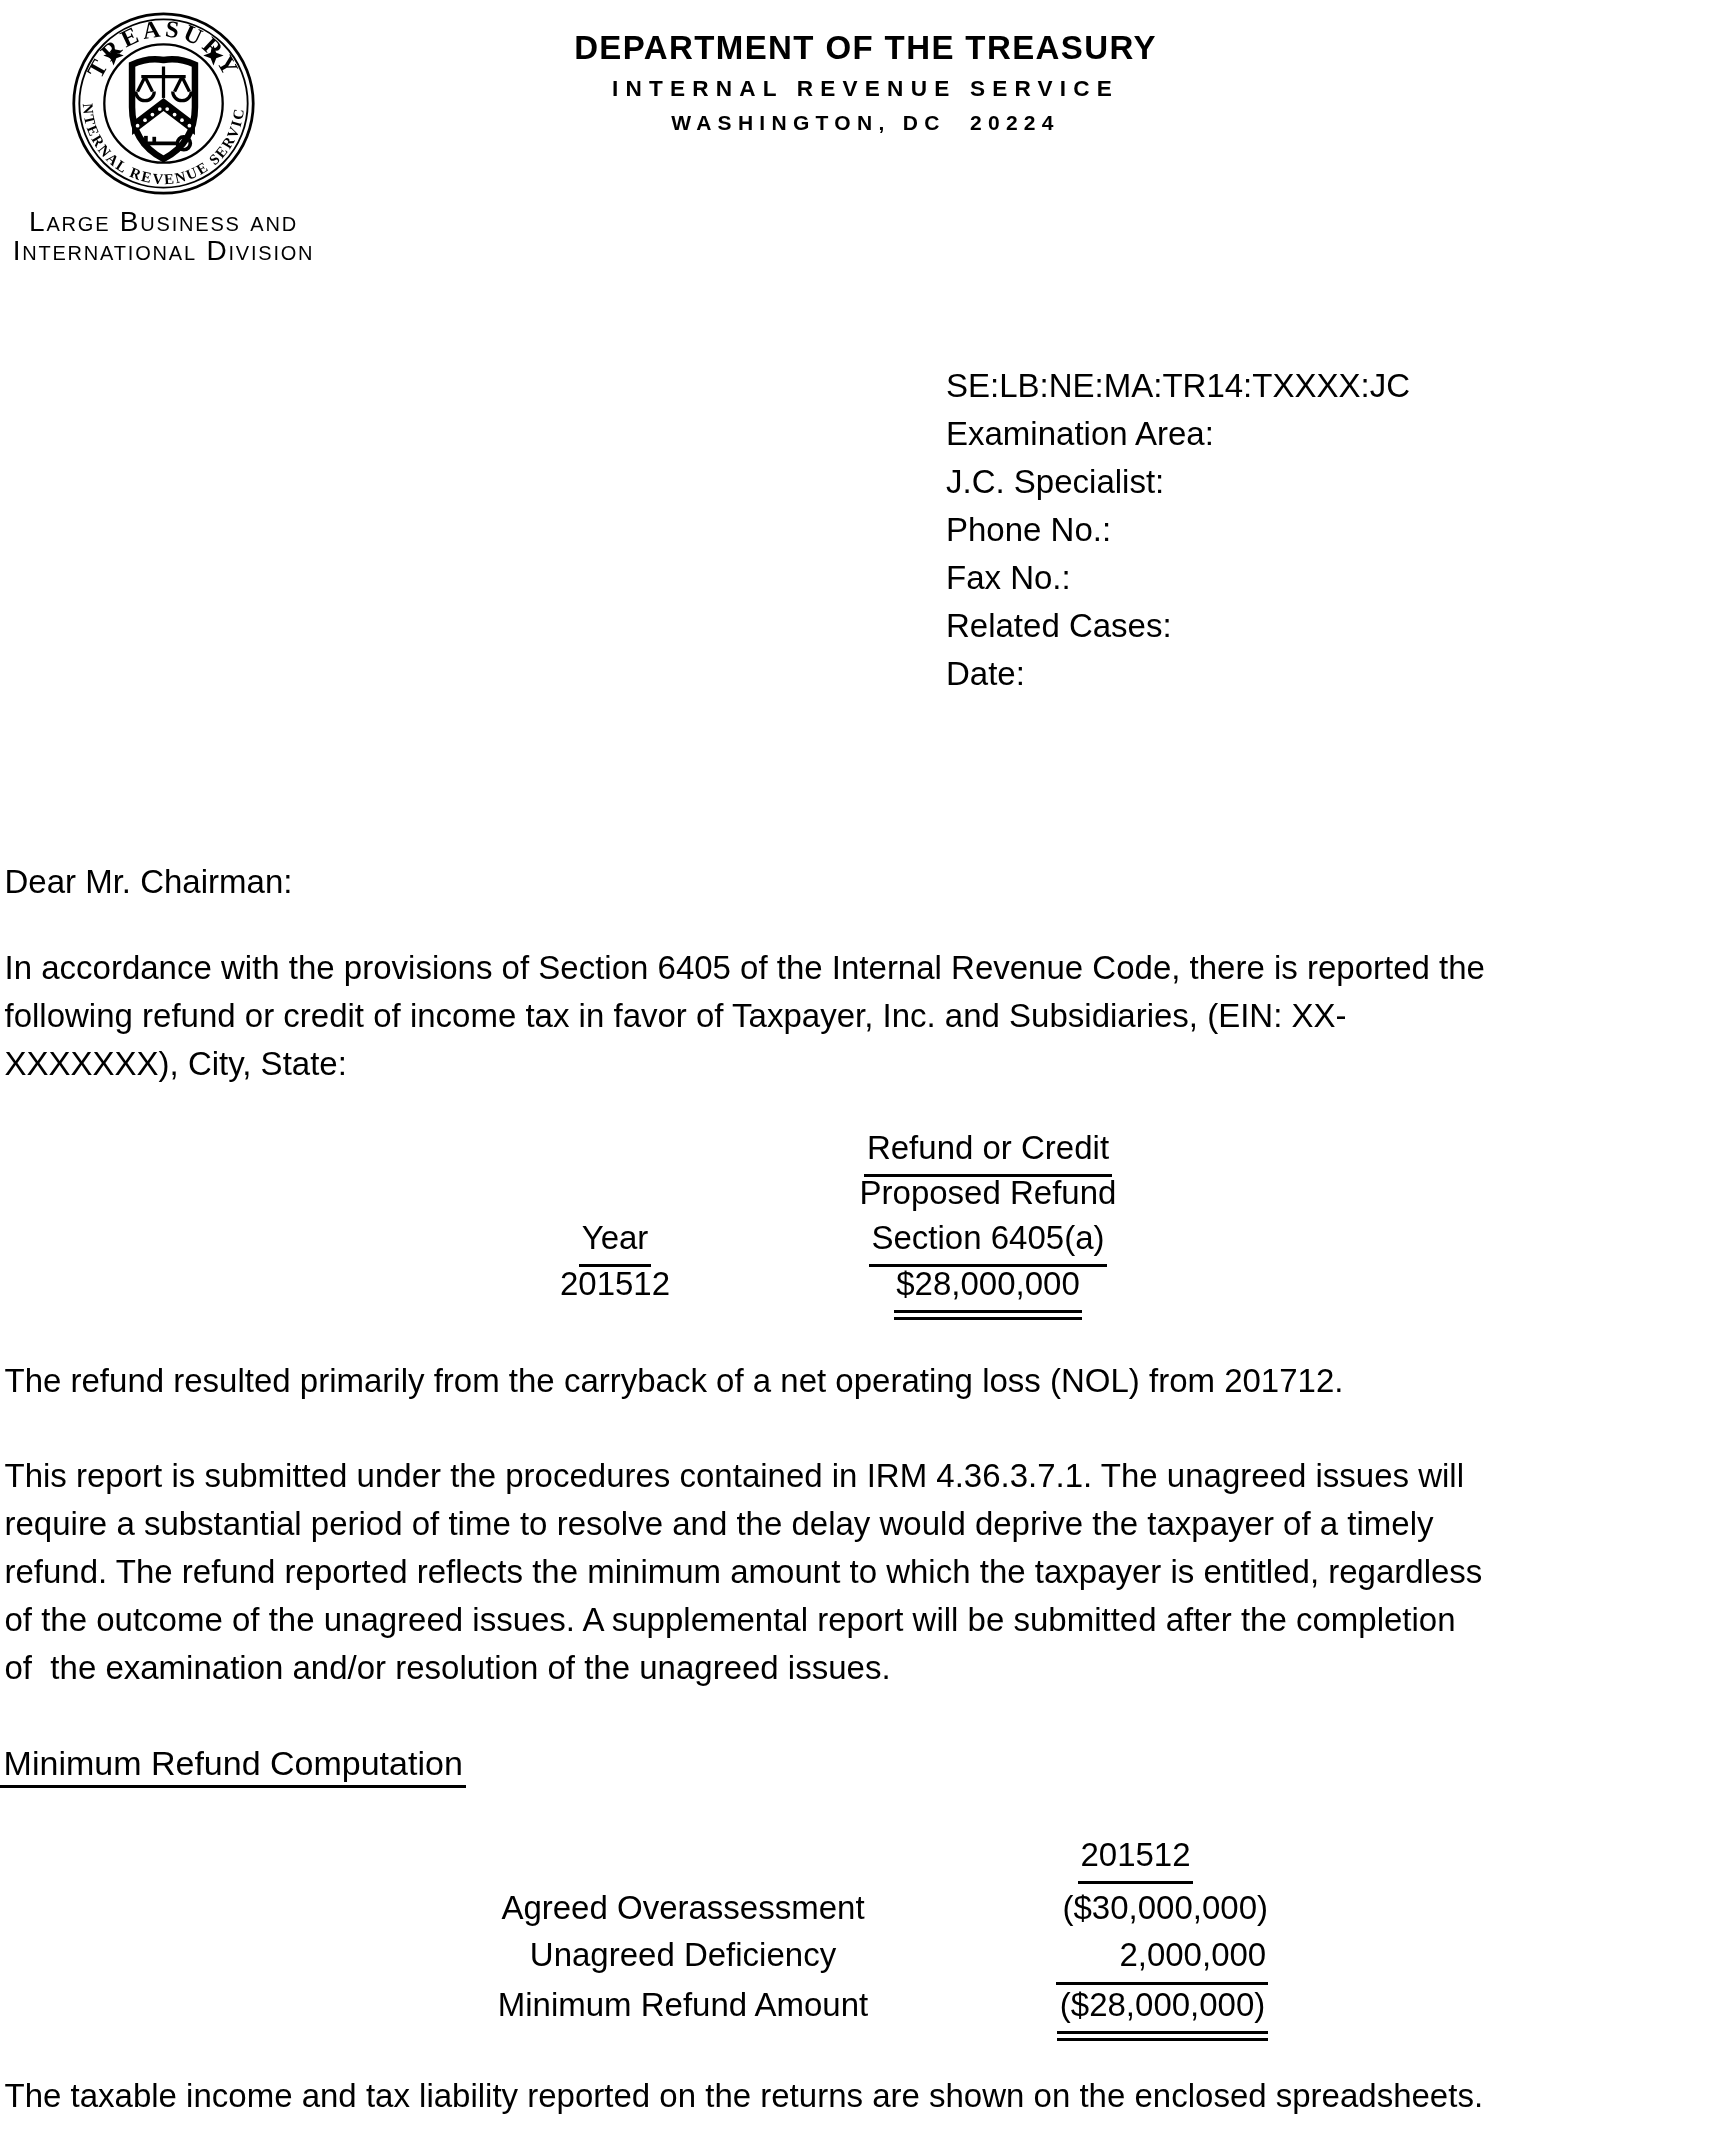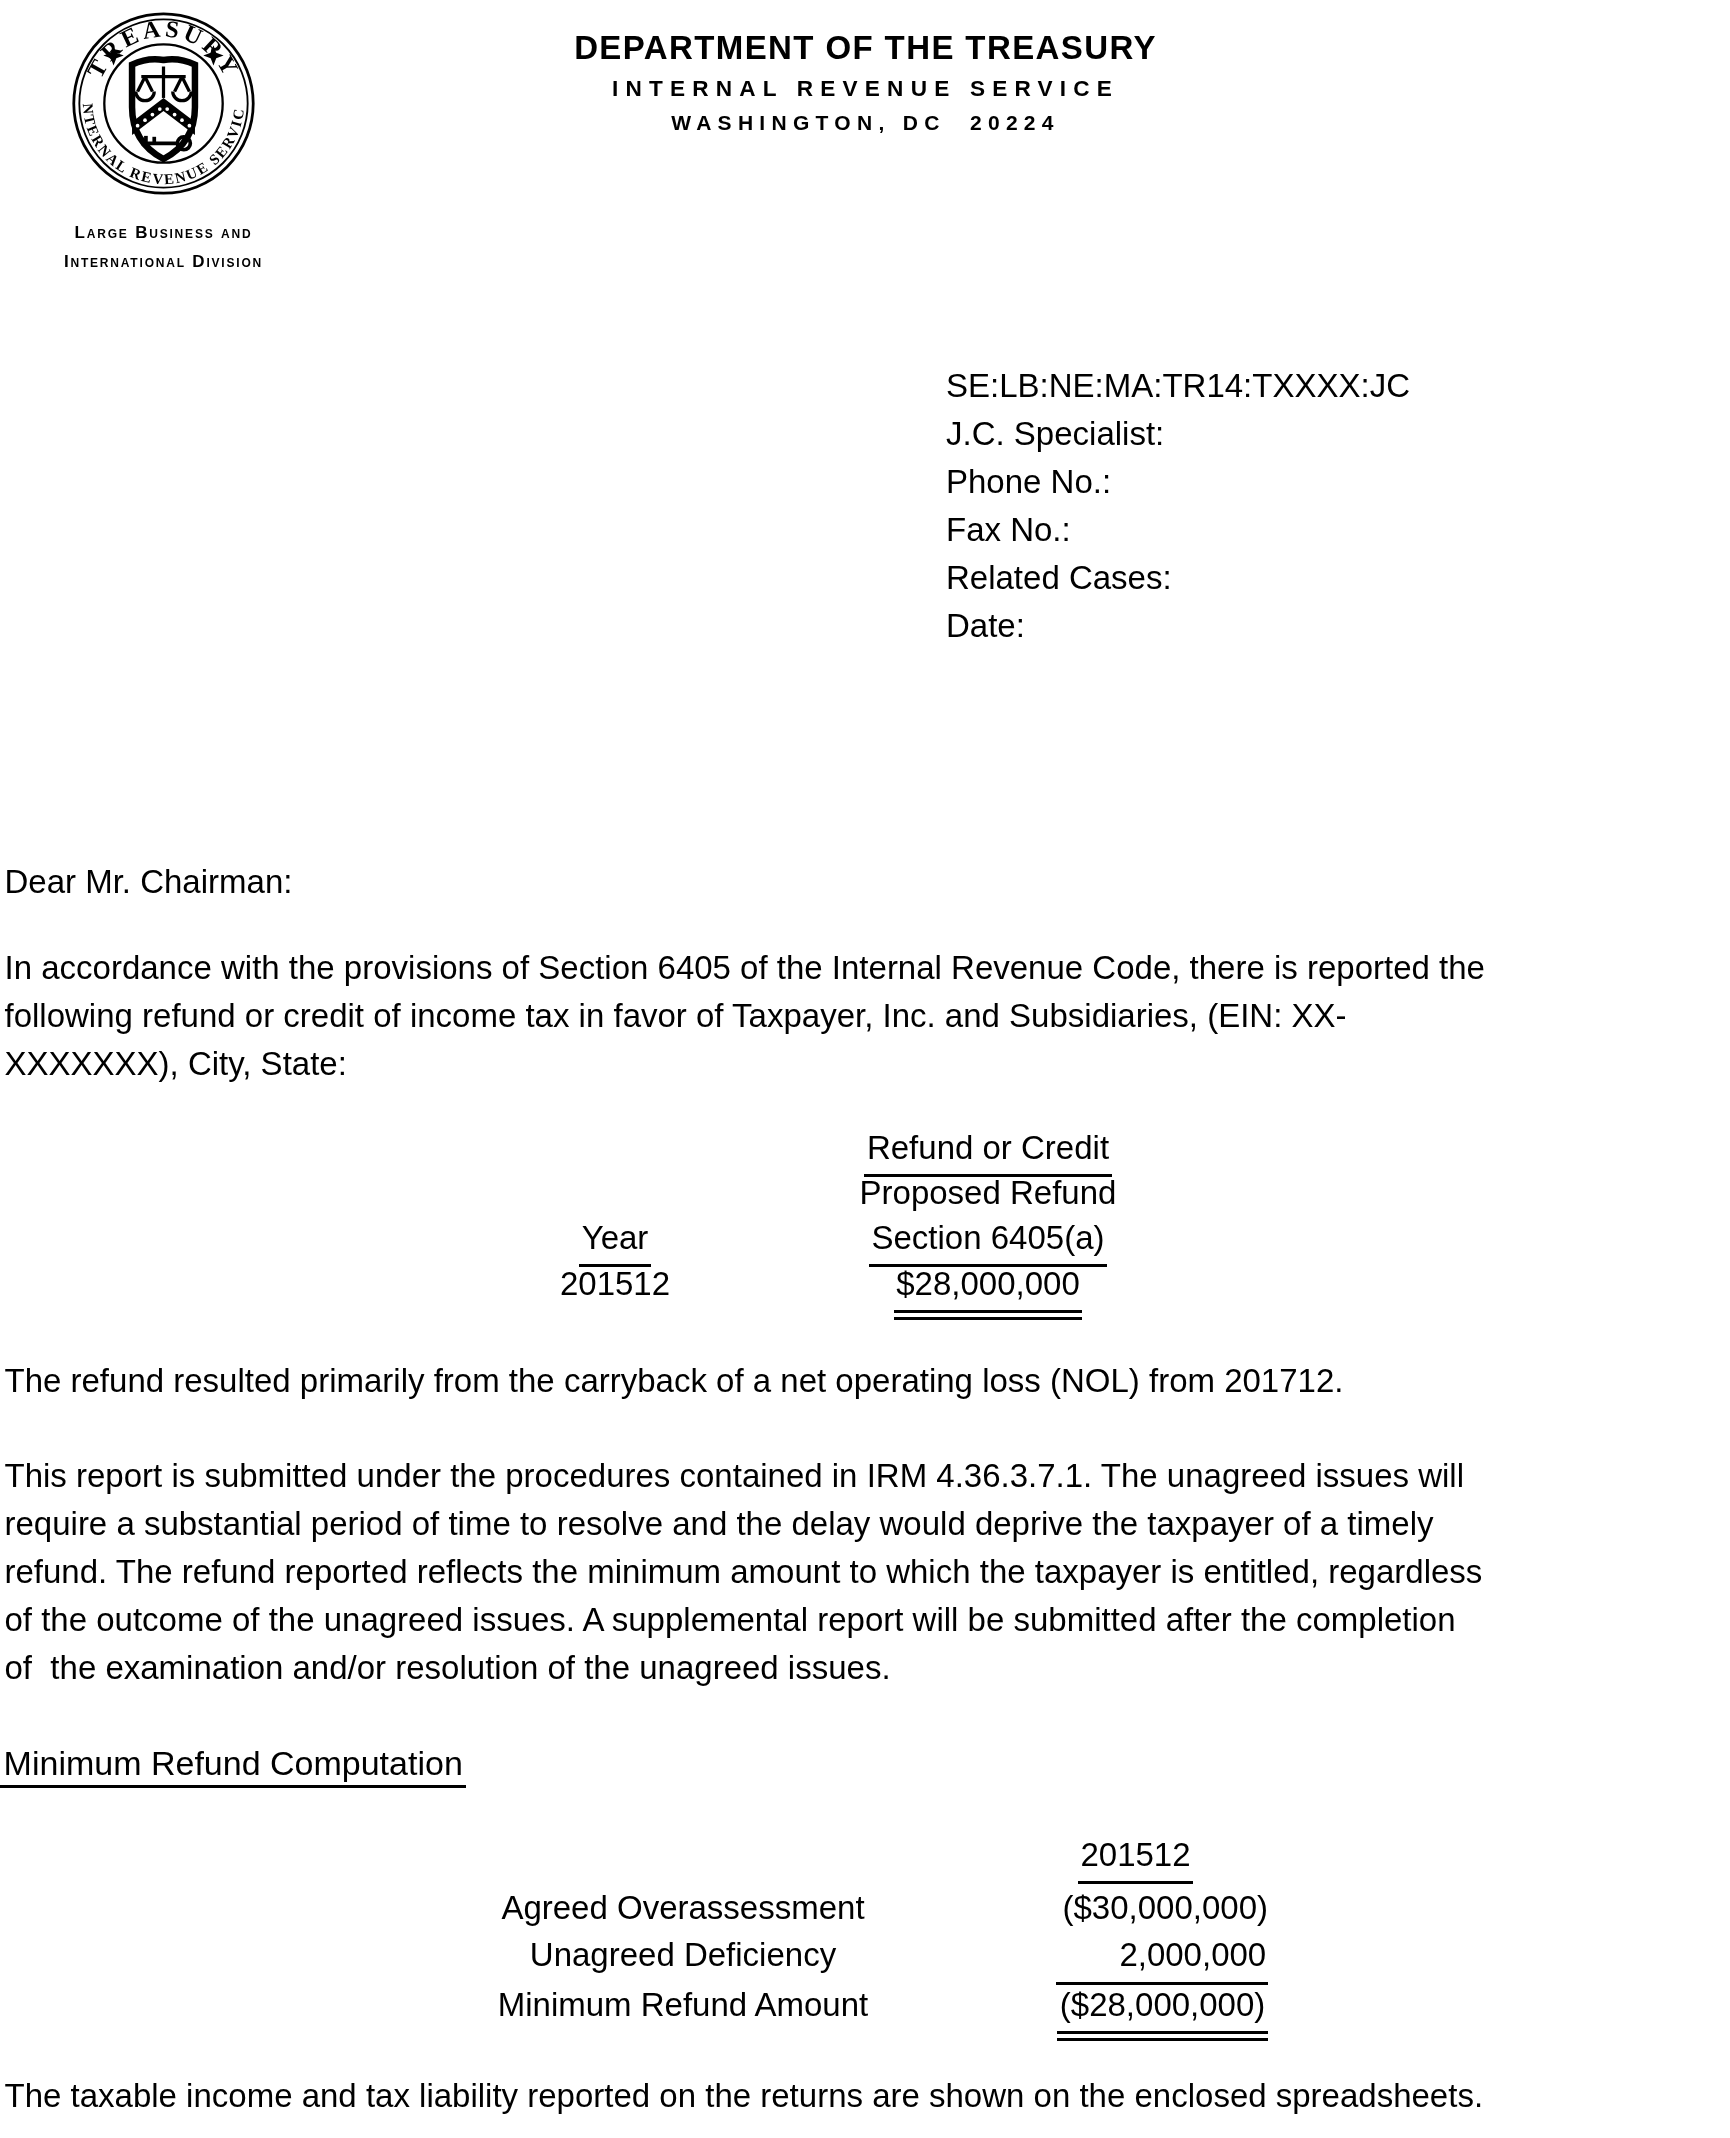--- a/index.html
+++ b/index.html
@@ -7,21 +7,21 @@
     width:1731px; height:2138px; position:relative; margin:0 auto;
     background:#ffffff; color:#000;
     font-family:"Liberation Sans", sans-serif;
     overflow:hidden;
   }
   .pre { white-space:pre-wrap; }
 
   
   .seal-block { position:absolute; left:0; top:11px; width:327px; text-align:center; }
   .seal-block svg { display:block; margin:0 auto; }
-  .division { margin-top:22px; font-size:17px; font-weight:bold; font-variant:small-caps;
+  .division { margin-top:11px; font-size:28px; font-weight:normal; font-variant:small-caps;
               letter-spacing:1.8px; line-height:29px; }
   .letterhead-center { position:absolute; left:0; right:0; top:29px; text-align:center; }
   .dept { font-size:33px; font-weight:bold; letter-spacing:1.4px; }
   .irs  { font-size:22.6px; font-weight:bold; letter-spacing:7.2px; margin-top:9px; }
   .wash { font-size:21px; font-weight:bold; letter-spacing:6.3px; margin-top:9px; }
 
   
   .body-text { font-size:33px; line-height:48px; }
   .recipient { position:absolute; left:20px; top:362px; }
   .case-info { position:absolute; left:918px; top:362px;margin-left:28px; }
@@ -110,20 +110,21 @@
 
   <div class="letterhead-center">
     <div class="dept pre">DEPARTMENT OF THE TREASURY</div>
     <div class="irs pre">INTERNAL REVENUE SERVICE</div>
     <div class="wash pre">WASHINGTON, DC  20224</div>
   </div>
 
 
   <div class="case-info body-text">
     <div class="pre">SE:LB:NE:MA:TR14:TXXXX:JC</div>
+    <div class="pre">Examination Area:</div>
     <div class="pre">J.C. Specialist:</div>
     <div class="pre">Phone No.:</div>
     <div class="pre">Fax No.:</div>
     <div class="pre">Related Cases:</div>
     <div class="pre">Date:</div>
   </div>
 
 
   <div class="salutation body-text pre">Dear Mr. Chairman:</div>
   <div class="para-intro body-text pre">In accordance with the provisions of Section 6405 of the Internal Revenue Code, there is reported the

